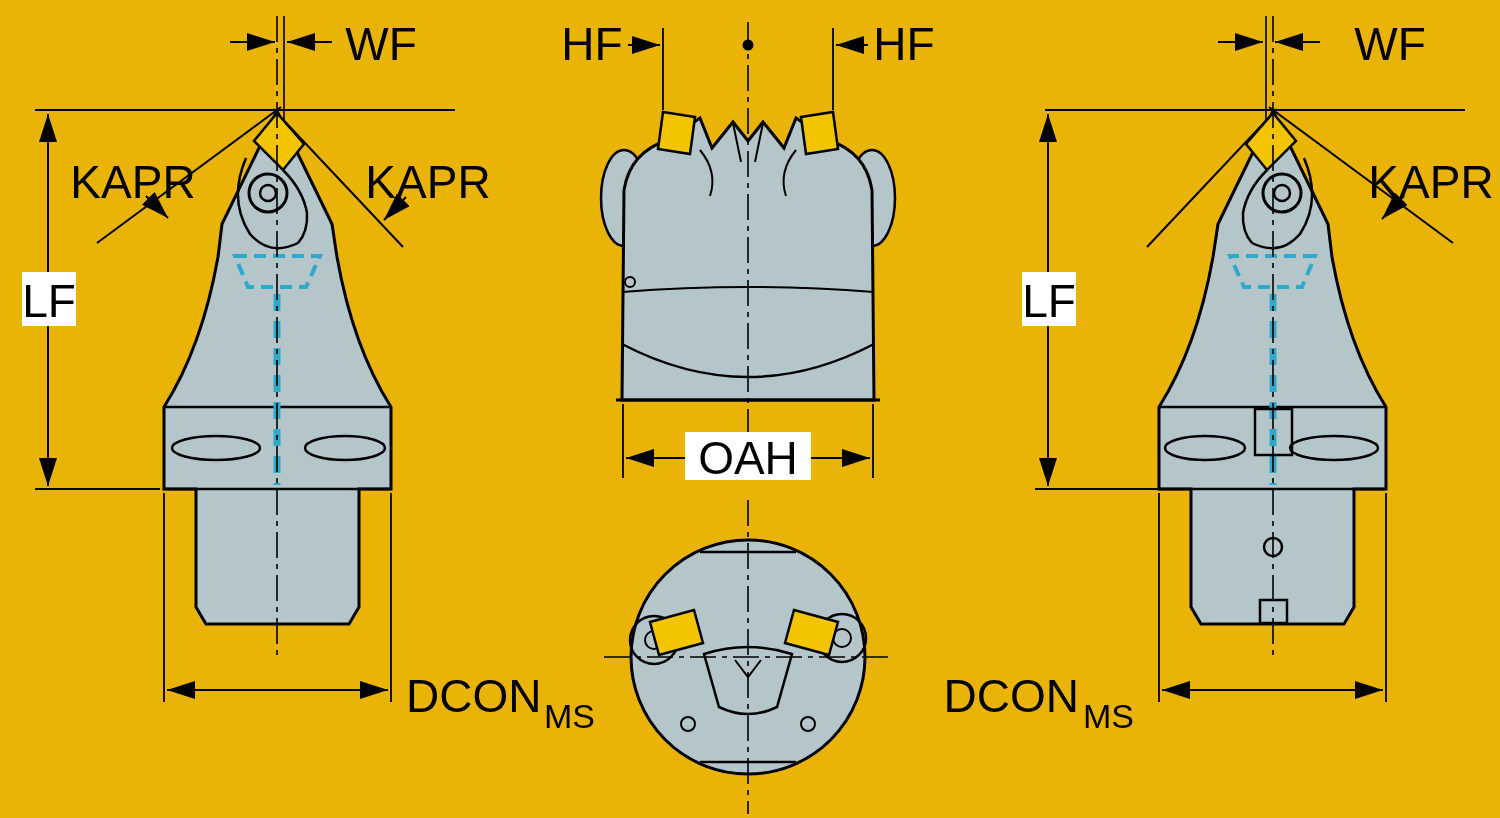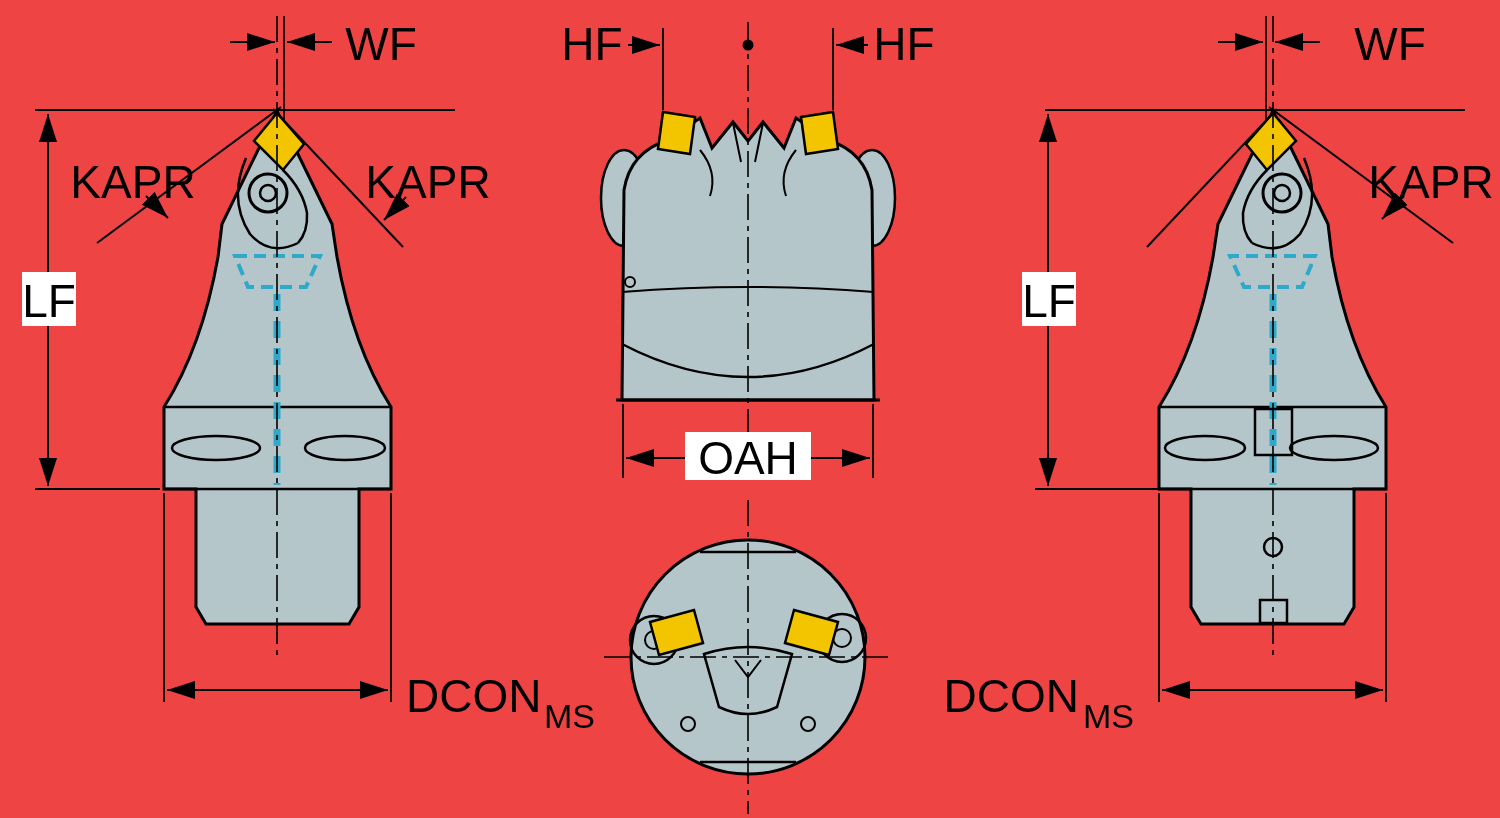--- a/index.html
+++ b/index.html
@@ -1,17 +1,17 @@
 <!DOCTYPE html>
 <html><head>
 <meta charset="utf-8">
 <style>
   html,body{margin:0;padding:0;background:#ffffff;}
   .canvas{
-    width:1500px;height:818px;position:relative;background:#ef4444;
+    width:1500px;height:818px;position:relative;background:#eab308;
     font-family:"Liberation Sans",sans-serif;overflow:hidden;
   }
   svg{display:block;}
   svg text{font-family:"Liberation Sans",sans-serif;fill:#000;}
   .lbl{font-size:46px;}
   .sub{font-size:34px;}
   .cl{stroke-dasharray:26 6 5 6;}        
   .cd{stroke-dasharray:12 7;}            
   .cv{stroke-dasharray:17 10;}           
 </style>

